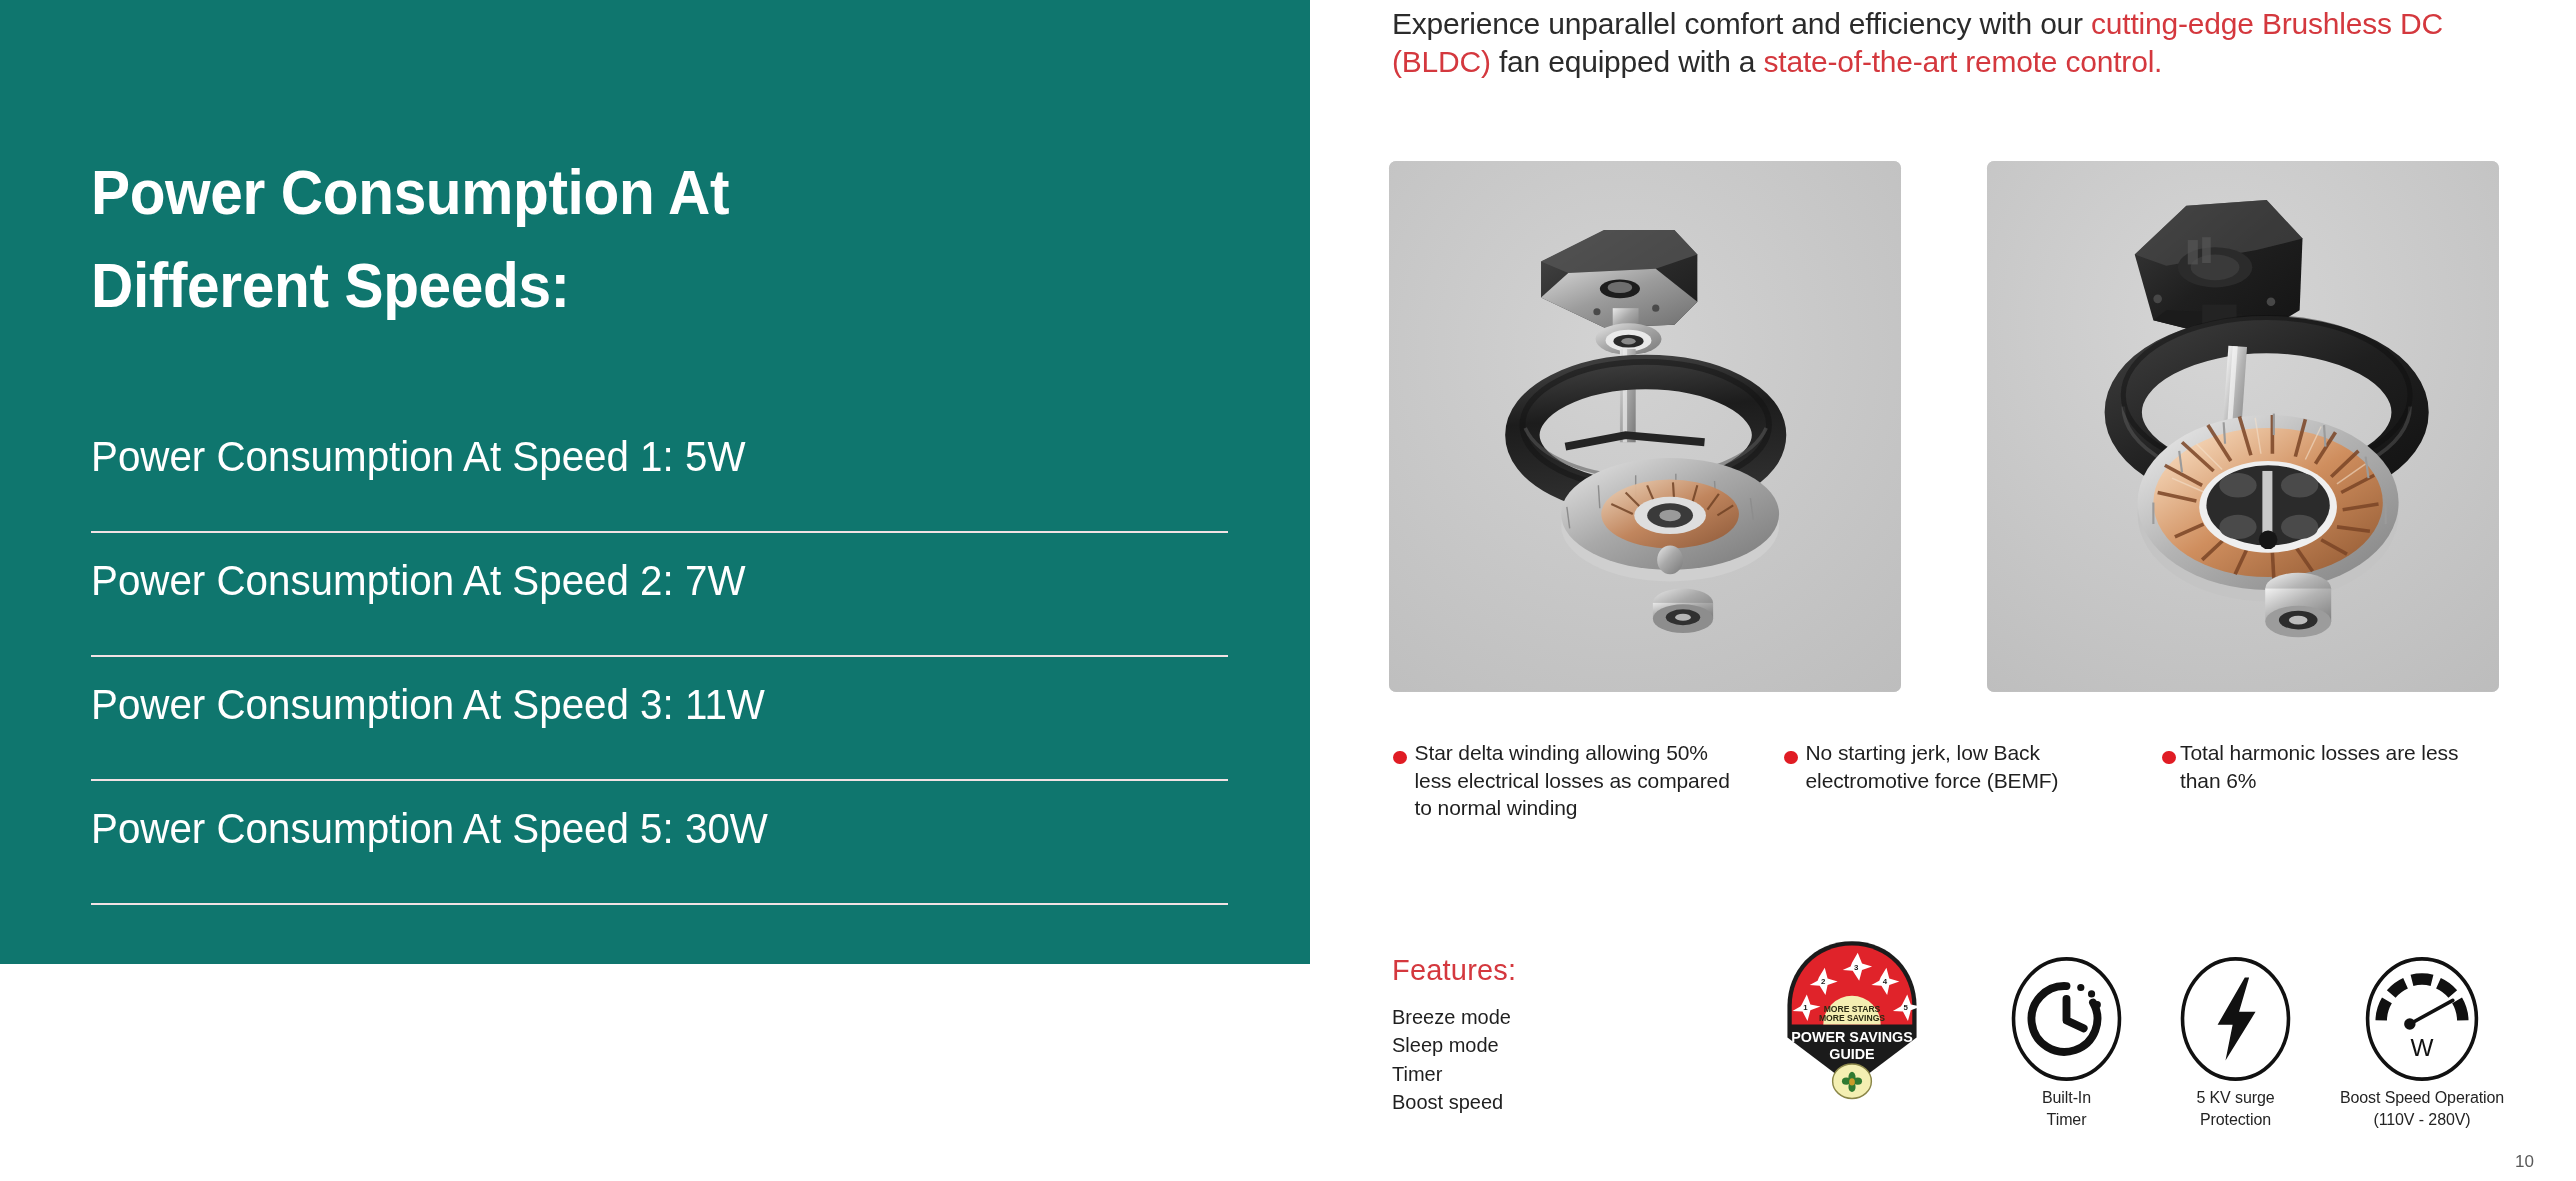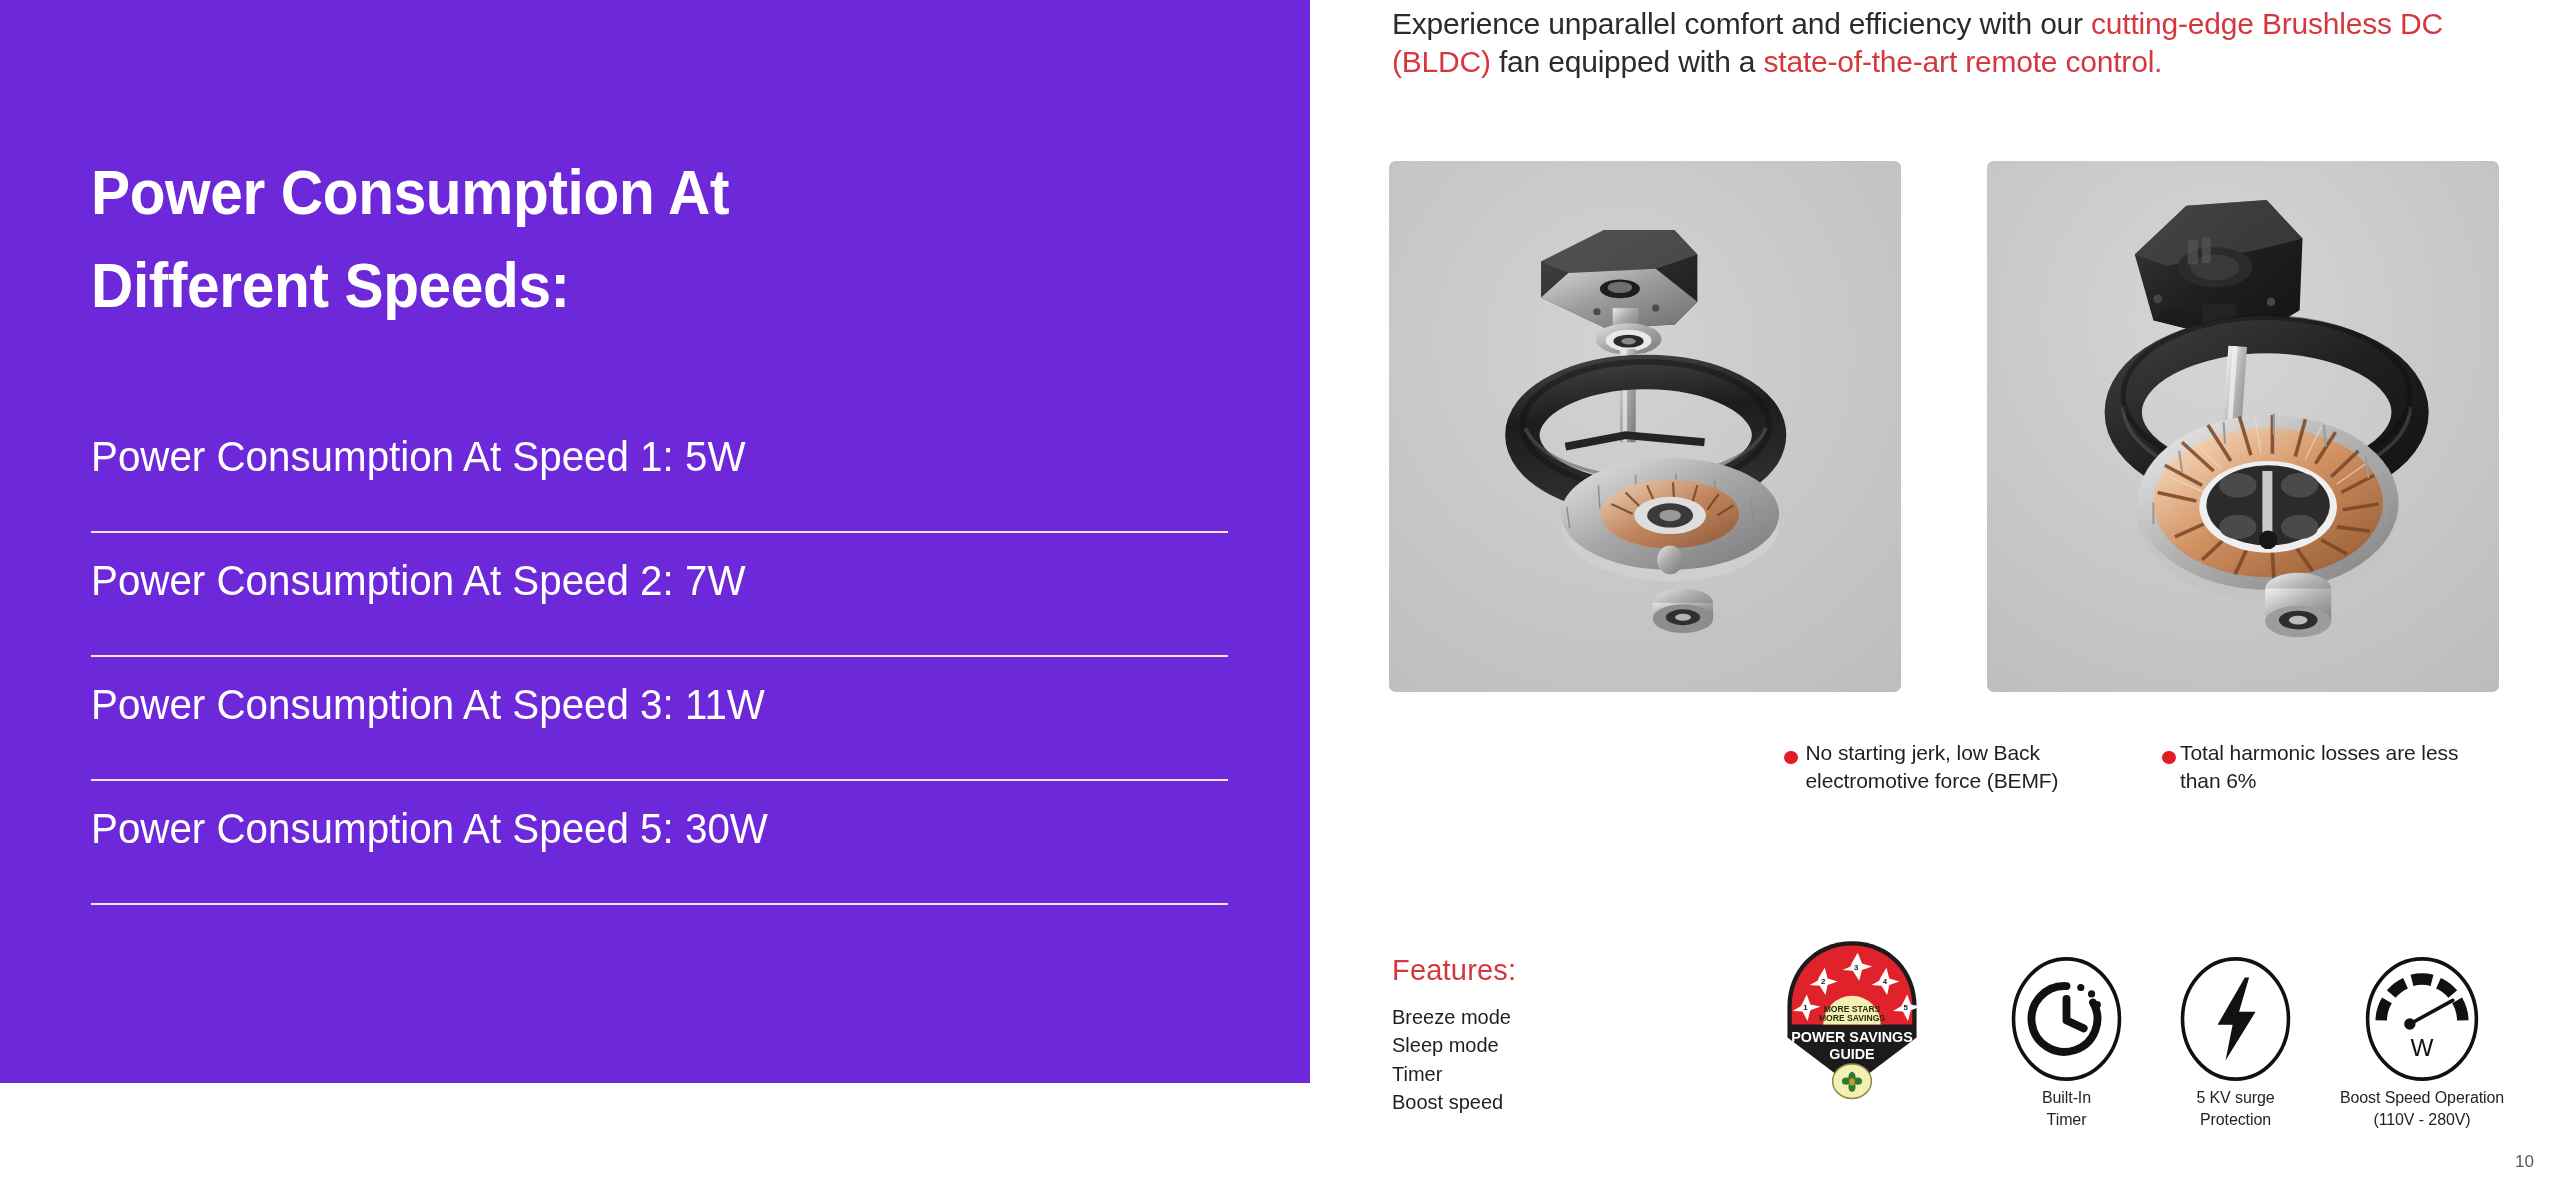--- a/index.html
+++ b/index.html
@@ -12,22 +12,22 @@
   #slide {
     position: relative;
     width: 2576px; height: 1182px;
     background: #ffffff;
   }
 
   
   #left-panel {
     position: absolute;
     left: 0; top: 0;
-    width: 1310px; height: 1083px;
-    background: #6d28d9;
+    width: 1310px; height: 964px;
+    background: #0f766e;
   }
   #left-title {
     position: absolute;
     left: 91px; top: 161px;
     width: 1162px;
     color: #ffffff;
     font-family: "Liberation Sans", sans-serif;
     font-weight: bold;
     font-size: 63px;
     line-height: 1.0;
@@ -426,20 +426,24 @@
           <ellipse cx="434" cy="596" rx="46" ry="22" fill="url(#g2met)"></ellipse>
           <rect x="388" y="596" width="92" height="46" fill="url(#g2met)"></rect>
           <ellipse cx="434" cy="642" rx="46" ry="22" fill="#9c9c9c"></ellipse>
           <ellipse cx="434" cy="640" rx="27" ry="13" fill="#2d2d2d"></ellipse>
           <ellipse cx="434" cy="640" rx="13" ry="6" fill="#bdbdbd"></ellipse>
         </g>
       </svg>
     </div>
 
     <div id="bullets">
+      <div class="bullet-col" id="bullet-col-1">
+        <span class="dot"></span>
+        <div class="btext">Star delta winding allowing 50% less electrical losses as compared to normal winding</div>
+      </div>
       <div class="bullet-col" id="bullet-col-2">
         <span class="dot"></span>
         <div class="btext">No starting jerk, low Back electromotive force (BEMF)</div>
       </div>
       <div class="bullet-col" id="bullet-col-3">
         <span class="dot"></span>
         <div class="btext">Total harmonic losses are less than 6%</div>
       </div>
     </div>
 

